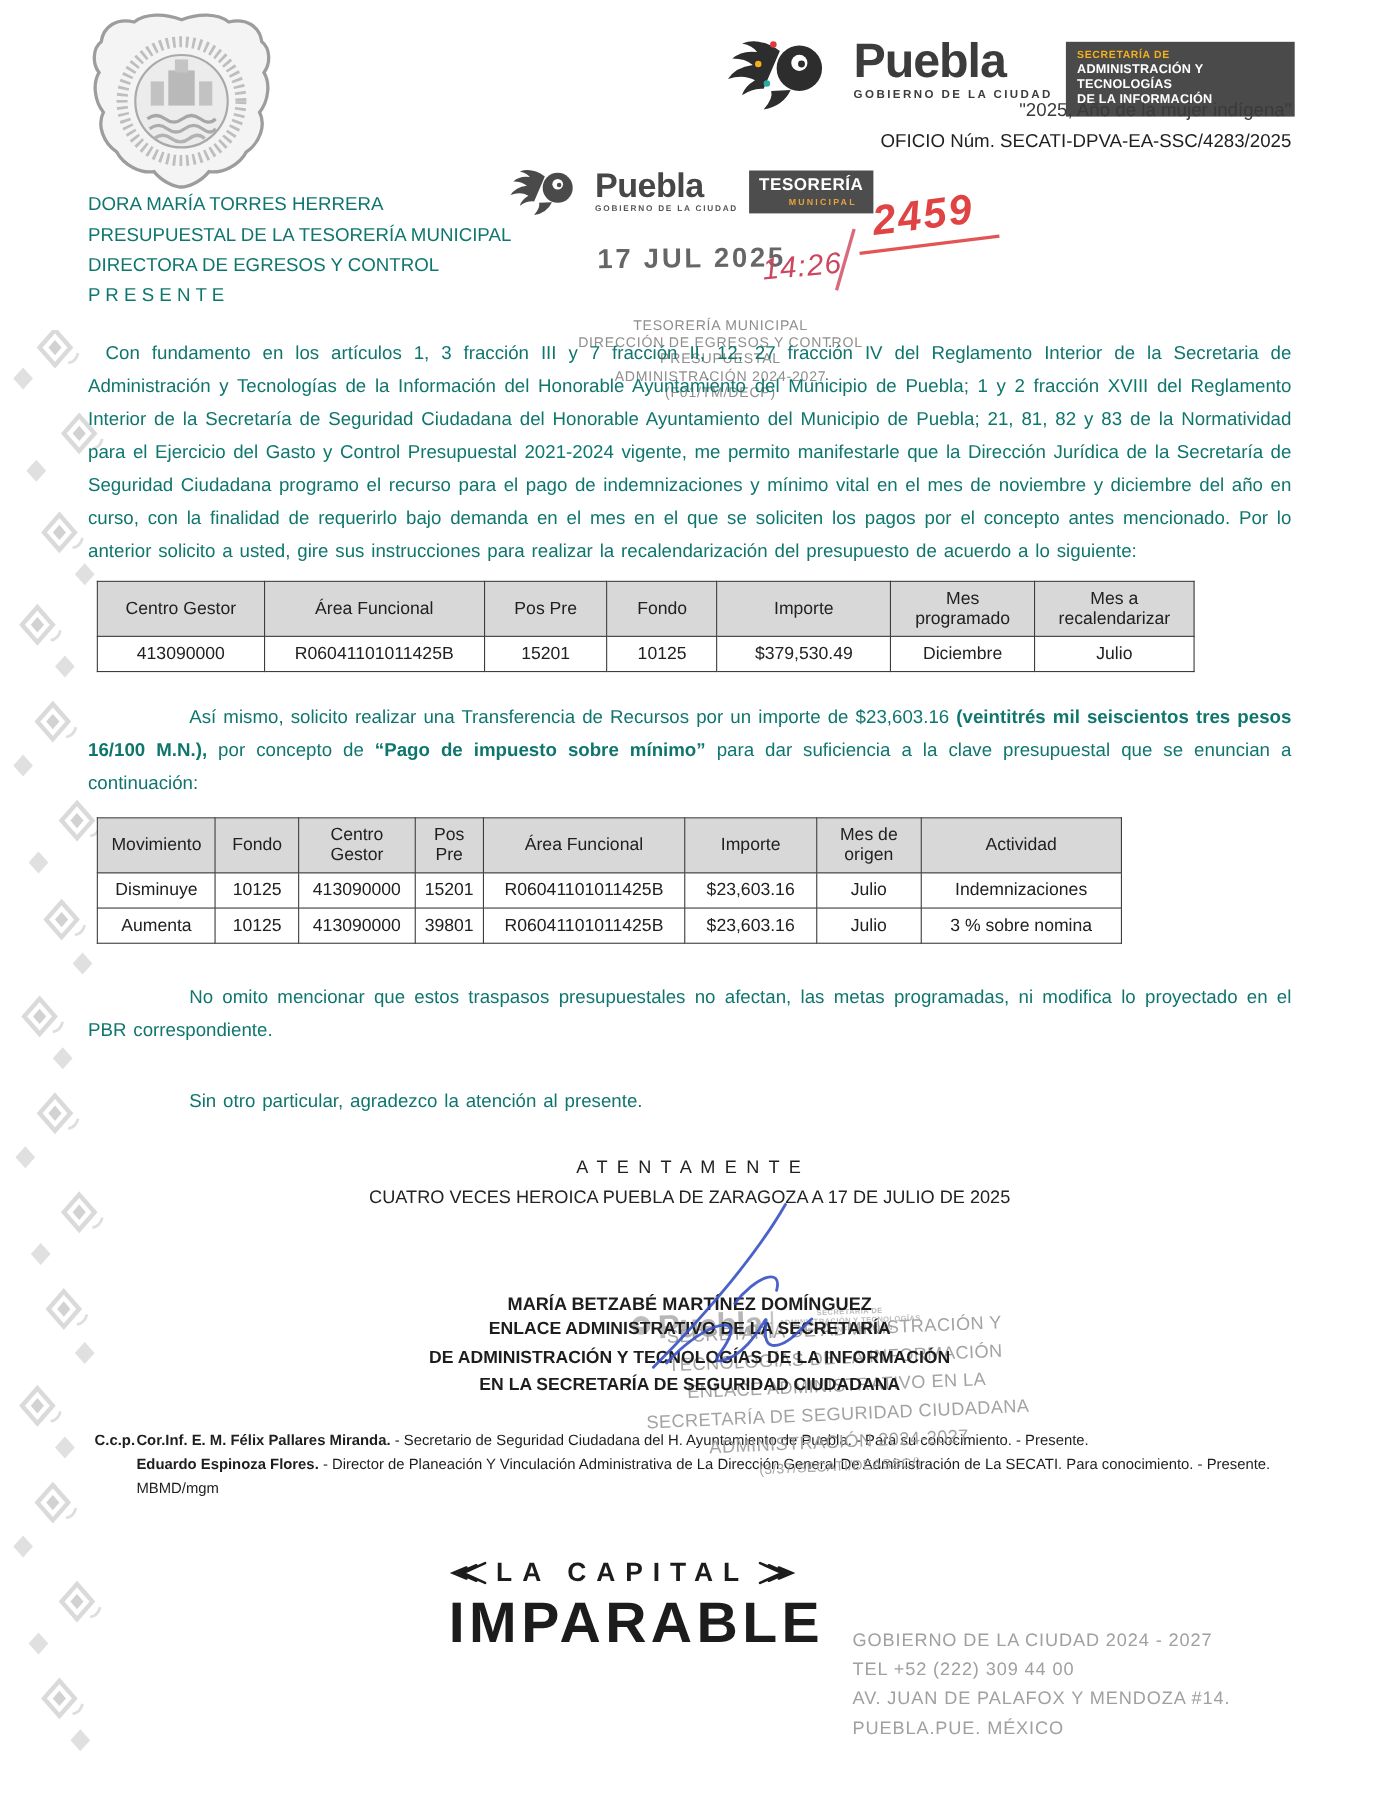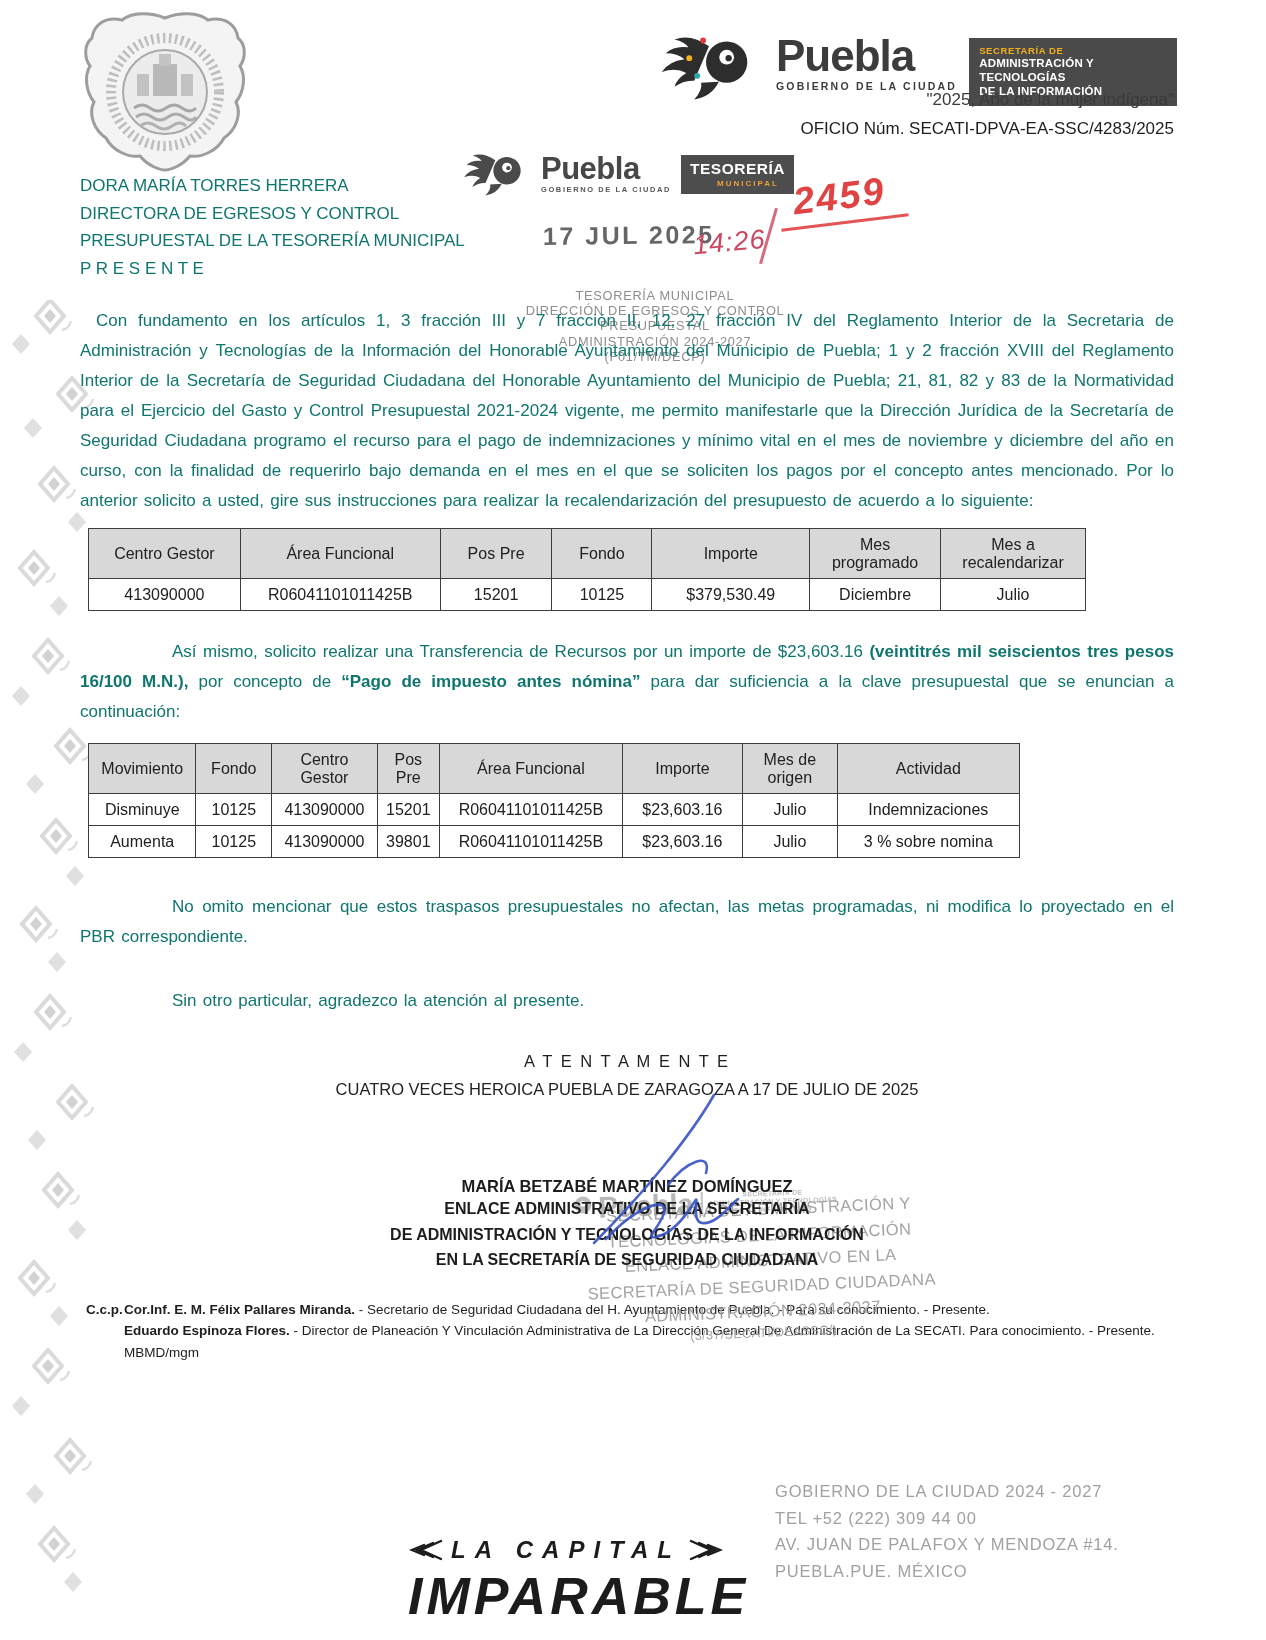--- a/index.html
+++ b/index.html
@@ -75,21 +75,21 @@
   .signer-title:first-of-type { margin-top:7px; }
   .stamp-lines { position:absolute; left:436px; top:20px; width:490px; text-align:center; transform:rotate(-2.5deg);
                  color:#a3a3a3; font-size:16.5px; line-height:25.5px; letter-spacing:.4px; z-index:1; }
   .stamp-lines .sl-small { font-size:12.5px; line-height:17px; }
   
   .ccp { margin-top:26px; position:relative; padding-left:44px; width:1086px;
          font-size:13.5px; line-height:21px; color:#1e1e1e; text-align:left; }
   .ccp-label { position:absolute; left:6px; top:0; font-weight:bold; }
   .ccp-initials { margin-top:1px; }
   
-  .fbrand { position:absolute; left:408px; top:1536px; width:316px; z-index:2;font-style:italic; }
+  .fbrand { position:absolute; left:408px; top:1416px; width:316px; z-index:2; }
   .fbrand-toprow { display:flex; align-items:center; justify-content:center; gap:8px; }
   .fbrand-top { font-size:24px; font-weight:bold; letter-spacing:9px; color:#1c1c1c; }
   .fbrand-bottom { font-size:52px; font-weight:bold; letter-spacing:4px; color:#1c1c1c; margin-top:2px; }
   .fright { position:absolute; left:775px; top:1478px; color:#a0a0a0; font-size:16.5px; line-height:26.5px;
             letter-spacing:.8px; z-index:2; }
 </style>
 </head>
 <body>
 
 <div class="page">
@@ -172,22 +172,22 @@
       <div class="hbadge-l2">ADMINISTRACIÓN Y TECNOLOGÍAS</div>
       <div class="hbadge-l2">DE LA INFORMACIÓN</div>
     </div>
   </div>
 
   <div class="slogan">"2025, Año de la mujer indígena"</div>
   <div class="oficio">OFICIO Núm. SECATI-DPVA-EA-SSC/4283/2025</div>
 
   <div class="addr">
     <div>DORA MARÍA TORRES HERRERA</div>
+    <div>PRESUPUESTAL DE LA TESORERÍA MUNICIPAL</div>
     <div>DIRECTORA DE EGRESOS Y CONTROL</div>
-    <div>PRESUPUESTAL DE LA TESORERÍA MUNICIPAL</div>
     <div>P R E S E N T E</div>
   </div>
 
   <div class="rstamp">
     <div class="rstamp-row">
       <svg width="78" height="58" viewBox="0 0 120 82" aria-hidden="true">
         <g fill="#4a4a4a">
           <circle cx="80" cy="36" r="21"></circle>
           <path d="M62 20 q-18 -13 -35 -7 q10 2 14 8 q-14 -2 -23 6 q12 0 19 6 q-16 2 -23 13 q14 -5 25 1 q-10 6 -12 14 q10 -7 20 -6 z"></path>
           <path d="M72 56 q-7 15 -25 18 q9 -10 7 -17 z"></path>
@@ -249,21 +249,21 @@
           <td>R06041101011425B</td>
           <td>15201</td>
           <td>10125</td>
           <td>$379,530.49</td>
           <td>Diciembre</td>
           <td>Julio</td>
         </tr>
       </tbody>
     </table>
 
-    <div class="para p-ind mt-p2"><span>Así mismo, solicito realizar una Transferencia de Recursos por un importe de $23,603.16 </span><span class="bold">(veintitrés mil seiscientos tres pesos 16/100 M.N.),</span><span> por concepto de </span><span class="bold">“Pago de impuesto antes nómina”</span><span> para dar suficiencia a la clave presupuestal que se enuncian a continuación:</span></div>
+    <div class="para p-ind mt-p2"><span>Así mismo, solicito realizar una Transferencia de Recursos por un importe de $23,603.16 </span><span class="bold">(veintitrés mil seiscientos tres pesos 16/100 M.N.),</span><span> por concepto de </span><span class="bold">“Pago de impuesto sobre mínimo”</span><span> para dar suficiencia a la clave presupuestal que se enuncian a continuación:</span></div>
 
     <table class="t2">
       <colgroup>
         <col style="width:112px">
           <col style="width:82px">
           <col style="width:110px">
           <col style="width:64px">
         <col style="width:192px">
           <col style="width:130px">
           <col style="width:108px">

